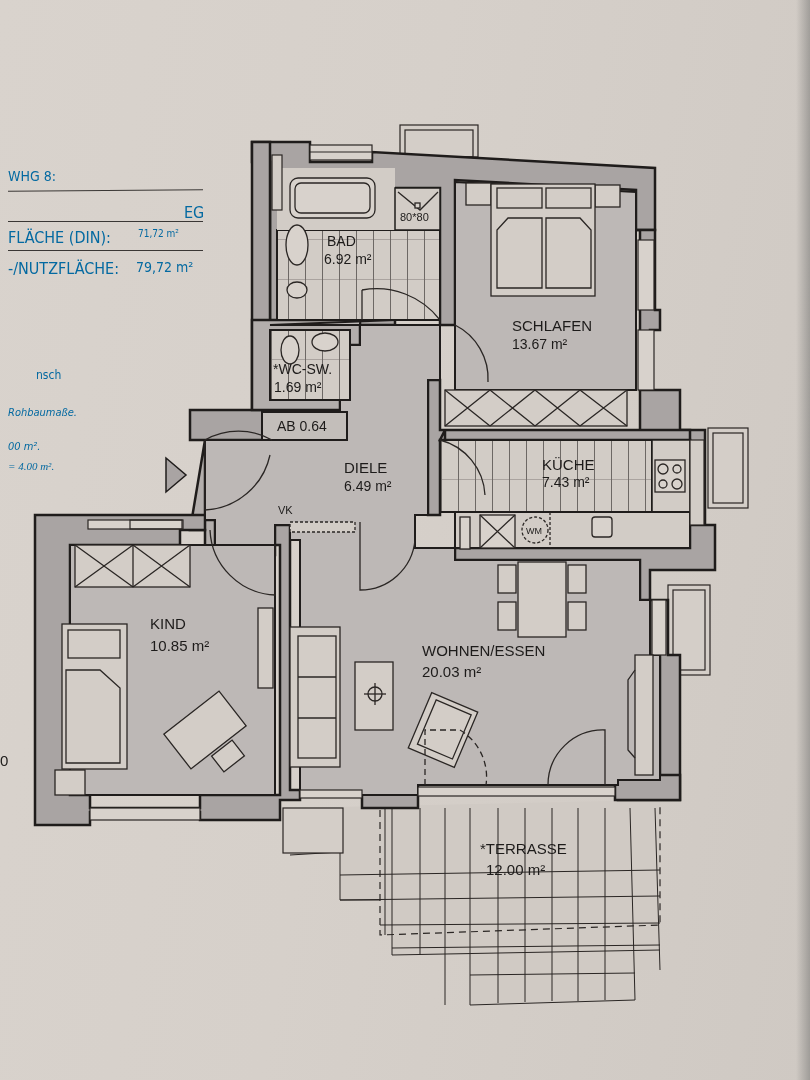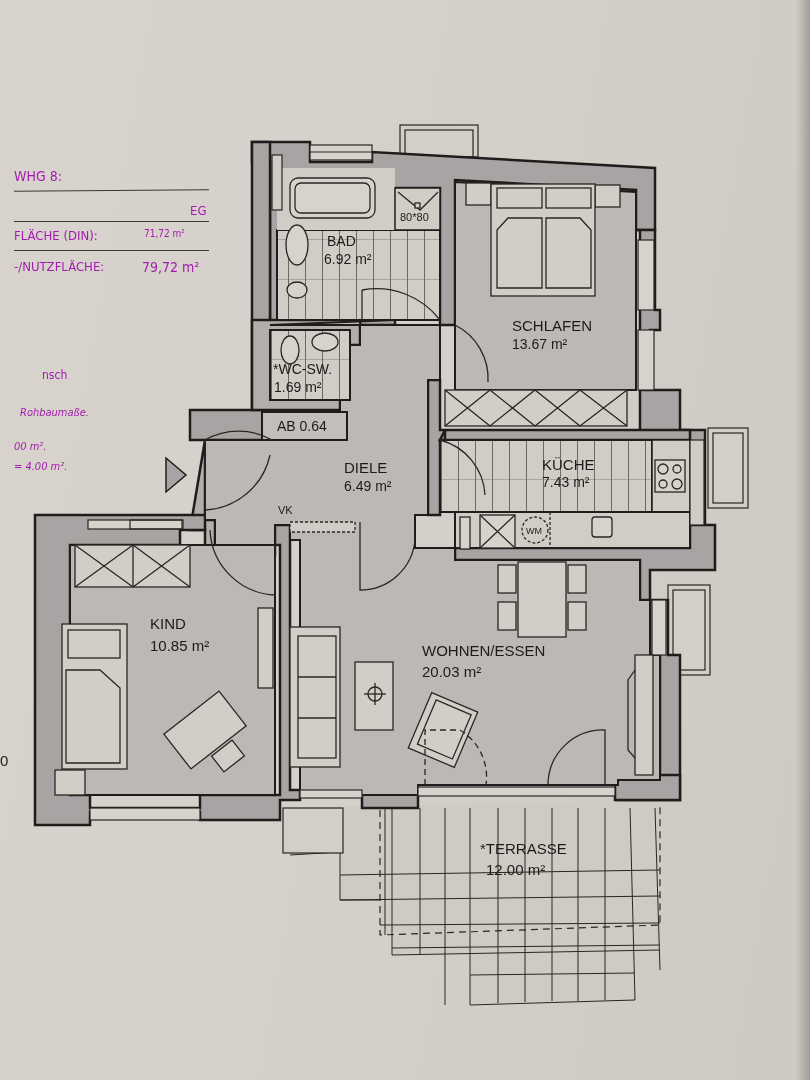--- a/index.html
+++ b/index.html
@@ -6,22 +6,22 @@
   body {
     width:810px; height:1080px; overflow:hidden;
     background: linear-gradient(100deg, #d9d3cd 0%, #d6d0ca 45%, #cfc9c3 100%);
     font-family: "Liberation Sans", sans-serif;
     position:relative;
   }
   .edge-shadow {
     position:absolute; right:0; top:0; width:14px; height:1080px;
     background: linear-gradient(90deg, rgba(0,0,0,0) 0%, rgba(120,120,118,0.55) 100%);
   }
-  .info { position:absolute; left:14px; top:0; width:230px; height:500px; color:#a21caf; }
-  .info .t { position:absolute; font-family:"DejaVu Sans Condensed","DejaVu Sans",sans-serif; font-size:13px; white-space:nowrap; }
+  .info { position:absolute; left:8px; top:0; width:230px; height:500px; color:#0369a1; }
+  .info .t { position:absolute; font-family:"DejaVu Sans Condensed","DejaVu Sans",sans-serif; font-size:16px; white-space:nowrap; }
   .info .rule { position:absolute; height:1px; background:#3a3735; }
   .info .small { font-size:11px; font-style:italic; }
   svg.plan { position:absolute; left:0; top:0; }
   .lbl { font-family:"Liberation Sans", sans-serif; fill:#1d1b1a; }
 </style>
 </head>
 <body>
 
 <div class="edge-shadow"></div>
 
@@ -29,23 +29,23 @@
   <span class="t" style="left:0;top:168px;font-size:14px;">WHG 8:</span>
   <div class="rule" style="left:0;top:190px;width:195px;transform:rotate(-0.4deg);"></div>
   <span class="t" style="left:176px;top:203px;">EG</span>
   <div class="rule" style="left:0;top:221px;width:195px;"></div>
   <span class="t" style="left:0;top:228px;">FLÄCHE (DIN):</span>
   <span class="t" style="left:130px;top:228px;font-size:10px;">71,72 m²</span>
   <div class="rule" style="left:0;top:250px;width:195px;"></div>
   <span class="t" style="left:0;top:259px;">-/NUTZFLÄCHE:</span>
   <span class="t" style="left:128px;top:259px;font-size:14px;">79,72 m²</span>
   <span class="t" style="left:0;top:368px;font-size:12px;margin-left:28px;">nsch</span>
-  <span class="t small" style="left:0;top:406px;margin-left:6px;">Rohbaumaße.</span>
+  <span class="t small" style="left:0;top:406px;">Rohbaumaße.</span>
   <span class="t small" style="left:0;top:440px;">00 m².</span>
-  <span class="t small" style="left:0;top:460px;">= 4.00 m².</span>
+  <span class="t small" style="left:0;top:460px;font-family:Liberation Serif, serif;">= 4.00 m².</span>
 </div>
 <span style="position:absolute;left:0;top:752px;font-size:15px;color:#1e1c1b;">0</span>
 
 <svg class="plan" width="810" height="1080" viewBox="0 0 810 1080">
   <defs>
     <pattern id="tiles" width="17" height="17" patternUnits="userSpaceOnUse">
       <rect width="17" height="17" fill="#d2ccc6"></rect>
       <path d="M17 0 V17 M0 17 H17" stroke="#2a2624" stroke-width="1"></path>
     </pattern>
     <pattern id="tilesV" width="17" height="40" patternUnits="userSpaceOnUse">

